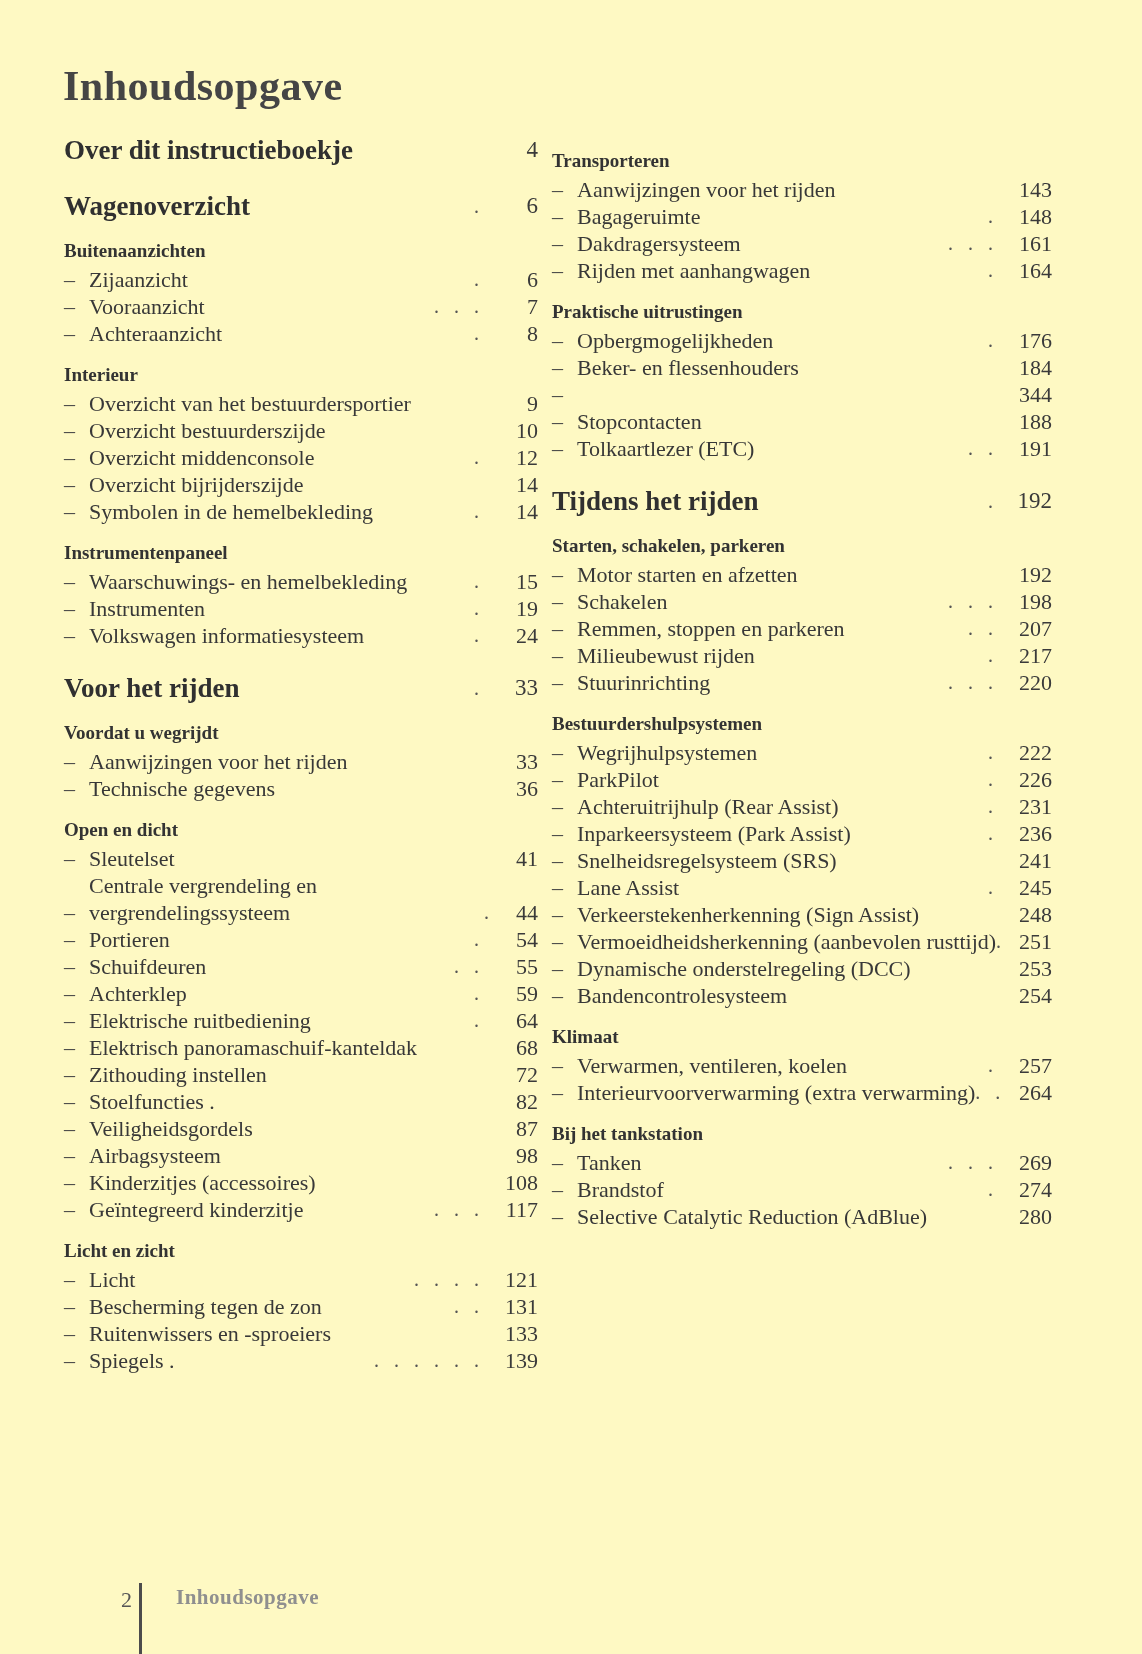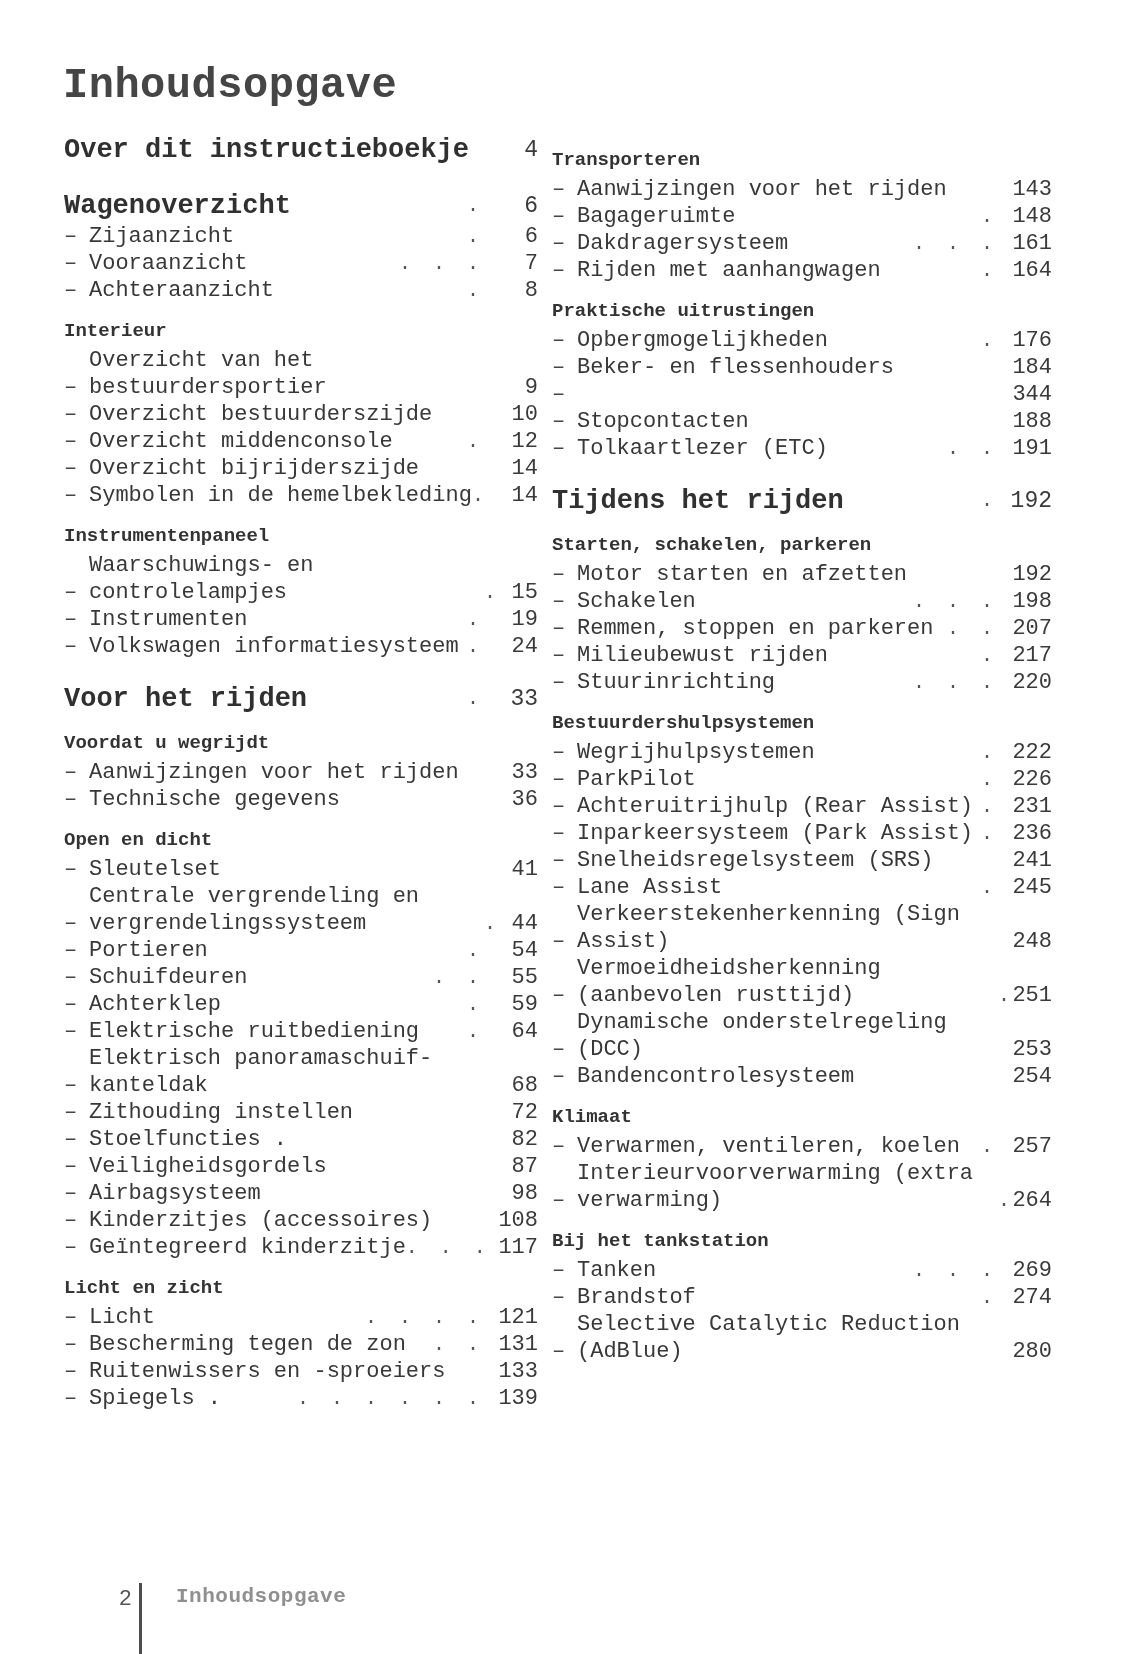--- a/index.html
+++ b/index.html
@@ -1,21 +1,21 @@
 <!DOCTYPE html>
 <html><head>
 <meta charset="utf-8">
 <style>
   html, body { margin: 0; padding: 0; background: #e8e8e8; }
   .page {
     position: relative;
     width: 1142px;
     height: 1654px;
-    background: #ffffff;
-    font-family: Liberation Mono, monospace;
+    background: #fef9c3;
+    font-family: Liberation Serif, serif;
     color: #383838;
     overflow: hidden;
   }
   .title {
     position: absolute;
     left: 63px;
     top: 62px;
     font-size: 42px;
     font-weight: bold;
     color: #454545;
@@ -93,20 +93,21 @@
       <div class="row section-row">
         <span class="label">Over dit instructieboekje</span>
         <span class="leader"></span>
         <span class="pagenum">4</span>
       </div>
       <div class="row section-row">
         <span class="label">Wagenoverzicht</span>
         <span class="leader">.</span>
         <span class="pagenum">6</span>
       </div>
+      <div class="subheading">Buitenaanzichten</div>
       <div class="row item-row">
         <span class="dash">–</span>
         <span class="label">Zijaanzicht</span>
         <span class="leader">.</span>
         <span class="pagenum">6</span>
       </div>
       <div class="row item-row">
         <span class="dash">–</span>
         <span class="label">Vooraanzicht</span>
         <span class="leader">.   .   .</span>
@@ -145,21 +146,21 @@
       </div>
       <div class="row item-row">
         <span class="dash">–</span>
         <span class="label">Symbolen in de hemelbekleding</span>
         <span class="leader">.</span>
         <span class="pagenum">14</span>
       </div>
       <div class="subheading">Instrumentenpaneel</div>
       <div class="row item-row">
         <span class="dash">–</span>
-        <span class="label">Waarschuwings- en controlelampjes</span>
+        <span class="label">Waarschuwings- en hemelbekleding</span>
         <span class="leader">.</span>
         <span class="pagenum">15</span>
       </div>
       <div class="row item-row">
         <span class="dash">–</span>
         <span class="label">Instrumenten</span>
         <span class="leader">.</span>
         <span class="pagenum">19</span>
       </div>
       <div class="row item-row">

